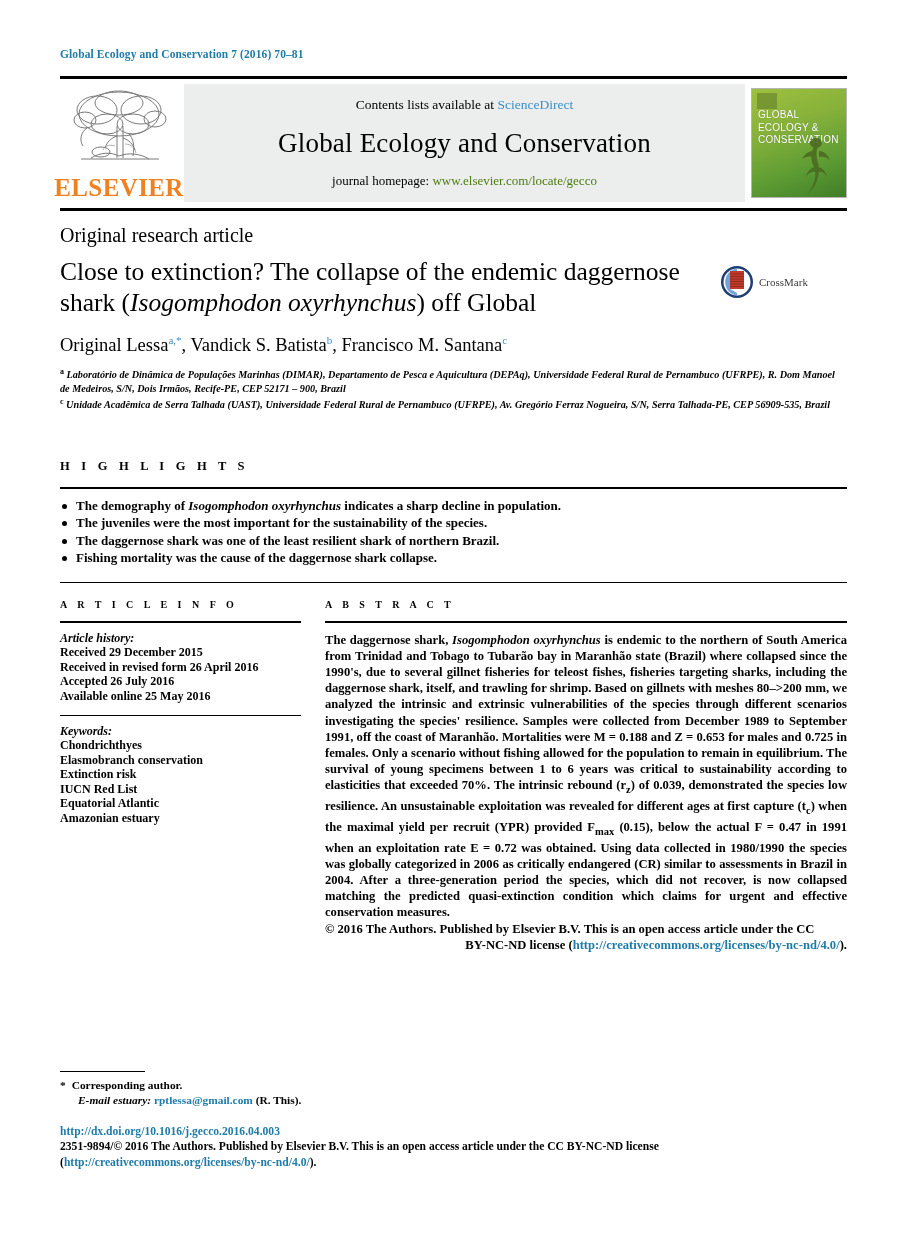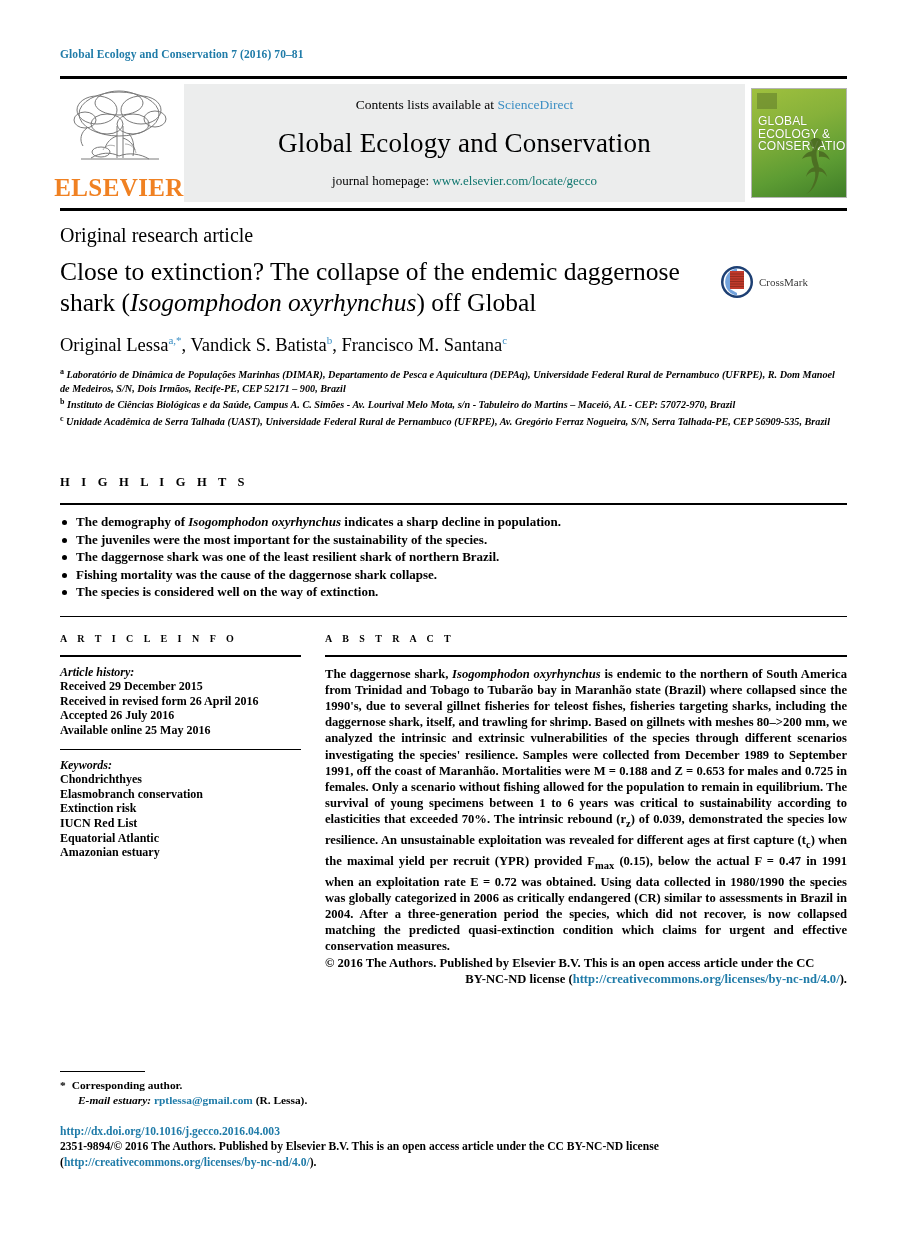--- a/index.html
+++ b/index.html
@@ -80,44 +80,44 @@
     color: #000;
   }
   .contents-line .sd { color: #3c8fc4; }
   .journal-name {
     font-size: 27px;
     letter-spacing: 0.2px;
   }
   .homepage-line {
     font-size: 13px;
   }
-  .homepage-line .url { color: #0f766e; }
+  .homepage-line .url { color: #4d7c0f; }
   .cover-thumb {
     width: 96px;
     flex: 0 0 96px;
     height: 110px;
     align-self: center;
     border: 1px solid #b5b5b5;
     box-sizing: border-box;
     position: relative;
     overflow: hidden;
     background: linear-gradient(160deg, #9fc03e 0%, #86b13a 35%, #5d9c33 70%, #3f7d28 100%);
   }
   .cover-thumb .cov-head {
     position: absolute; top: 4px; left: 5px;
     width: 20px; height: 16px;
     background: #5e7a2a;
     opacity: .55;
   }
   .cover-thumb .cov-title {
     position: absolute;
-    top: 26px; left: 6px; right: 4px;
+    top: 20px; left: 6px; right: 4px;
     color: #fff;
     font-family: "Liberation Sans", sans-serif;
-    font-size: 12px;
+    font-size: 10px;
     line-height: 12.5px;
     letter-spacing: 0.2px;
     text-shadow: 0 0 1px rgba(0,0,0,.25);
   }
   .cover-thumb .cov-lizard {
     position: absolute;
     right: 6px; bottom: 2px;
     width: 46px; height: 64px;
   }
 
@@ -379,32 +379,30 @@
   </div>
 
   <div class="authors">
     <span><span>Original Lessa</span><sup>a,*</sup></span>,
     <span><span>Vandick S. Batista</span><sup>b</sup></span>,
     <span><span>Francisco M. Santana</span><sup>c</sup></span>
   </div>
 
   <div class="affils">
     <p><sup>a</sup> <span>Laboratório de Dinâmica de Populações Marinhas (DIMAR), Departamento de Pesca e Aquicultura (DEPAq), Universidade Federal Rural de Pernambuco (UFRPE), R. Dom Manoel de Medeiros, S/N, Dois Irmãos, Recife-PE, CEP 52171 – 900, Brazil</span></p>
-    <p><sup>b</sup> <span>Instituto de Ciências Biológicas e da Saúde, Campus A. C. Simões - Av. Lourival Melo Mota, s/n - Tabuleiro do Martins – Maceió, AL - CEP: 57072-970, Brazil</span></p>
     <p><sup>c</sup> <span>Unidade Acadêmica de Serra Talhada (UAST), Universidade Federal Rural de Pernambuco (UFRPE), Av. Gregório Ferraz Nogueira, S/N, Serra Talhada-PE, CEP 56909-535, Brazil</span></p>
   </div>
 
   <div class="sec-head">H I G H L I G H T S</div>
   <div class="rule-med"></div>
   <ul class="highlights">
     <li><span>The demography of </span><em>Isogomphodon oxyrhynchus</em><span> indicates a sharp decline in population.</span></li>
     <li><span>The juveniles were the most important for the sustainability of the species.</span></li>
     <li><span>The daggernose shark was one of the least resilient shark of northern Brazil.</span></li>
     <li><span>Fishing mortality was the cause of the daggernose shark collapse.</span></li>
-    <li><span>The species is considered well on the way of extinction.</span></li>
   </ul>
 
   <div class="rule-thin-full"></div>
 
   <div class="two-col">
 
     <div class="col-info">
       <div class="col-head">A R T I C L E    I N F O</div>
       <div class="col-rule"></div>
       <div class="info-block">
@@ -437,21 +435,21 @@
         </span>
       </div>
     </div>
 
   </div>
 
   <div class="footer">
     <div class="foot-rule"></div>
     <div class="corr">
       <div><span class="star">*</span><span>Corresponding author.</span></div>
-      <div class="indent"><span class="lab">E-mail estuary:</span> <span class="lnk">rptlessa@gmail.com</span> <span>(R. Lessa).</span></div>
+      <div class="indent"><span class="lab">E-mail estuary:</span> <span class="lnk">rptlessa@gmail.com</span> <span>(R. This).</span></div>
     </div>
     <div class="doi">
       <span class="doilink">http://dx.doi.org/10.1016/j.gecco.2016.04.003</span>
       <span class="issn"><span>2351-9894/© 2016 The Authors. Published by Elsevier B.V. This is an open access article under the CC BY-NC-ND license (</span><span class="lnk">http://creativecommons.org/</span><span class="lnk">licenses/by-nc-nd/4.0/</span><span>).</span></span>
     </div>
   </div>
 
 </div>
 
 </body></html>

